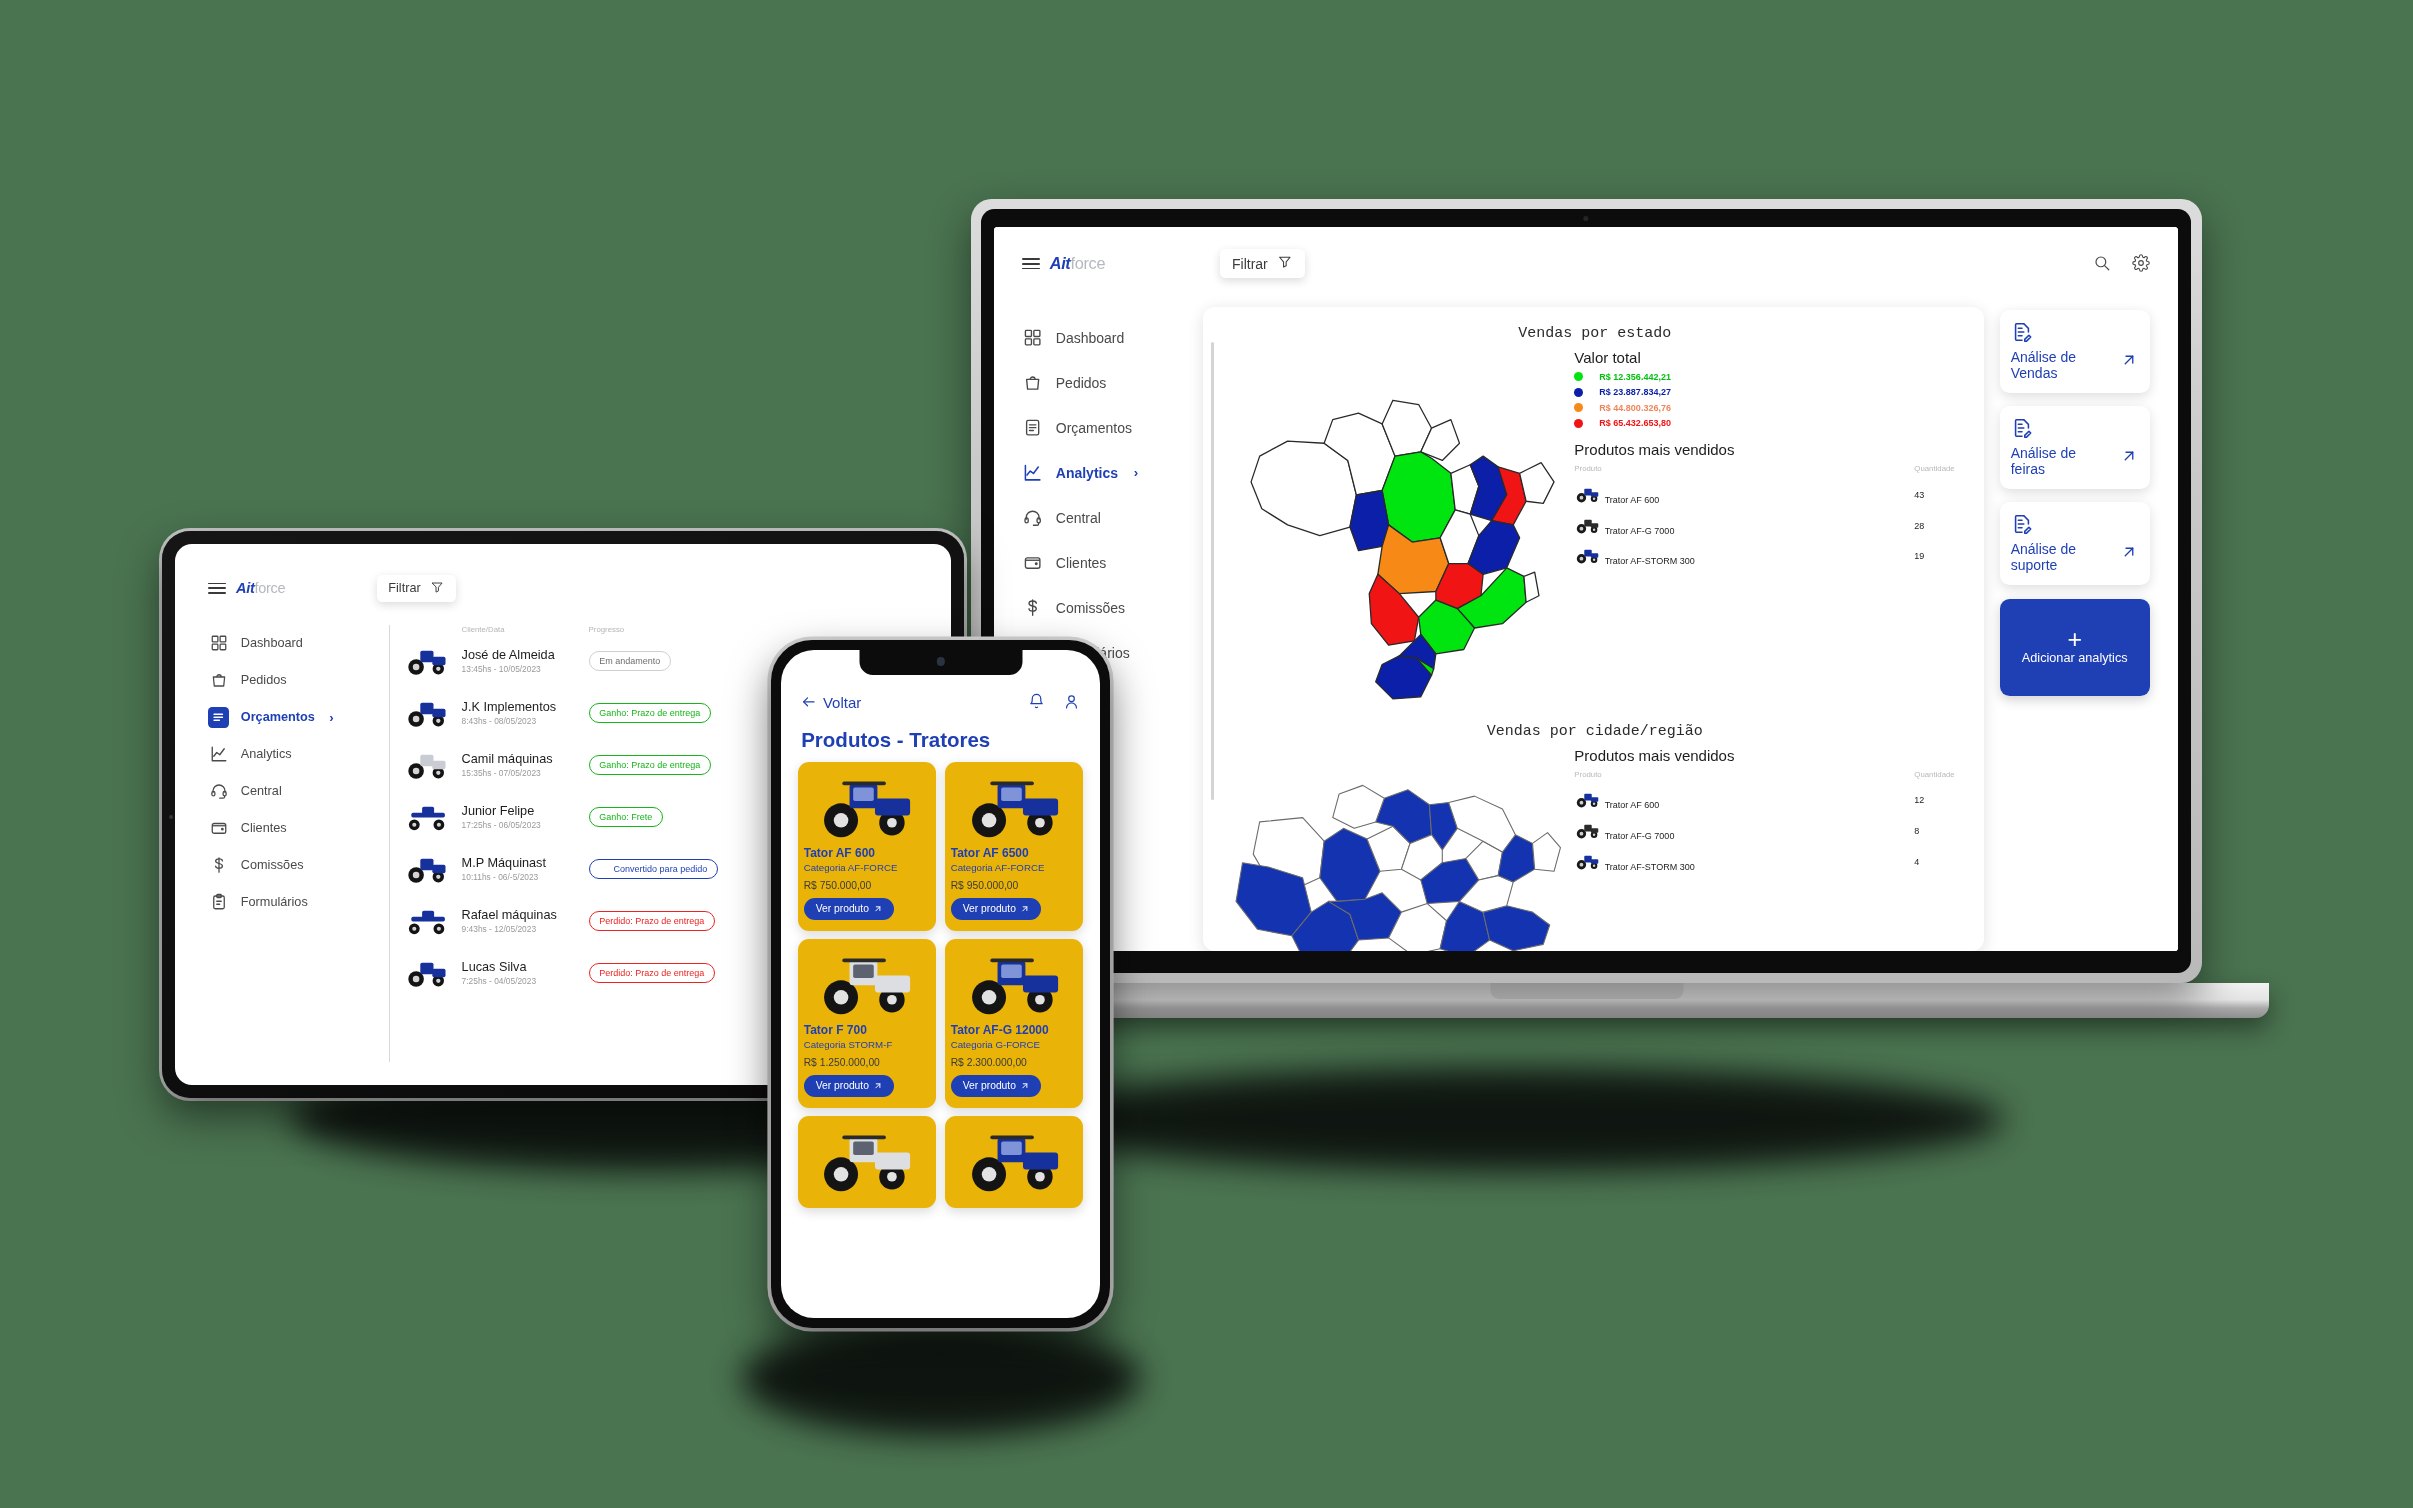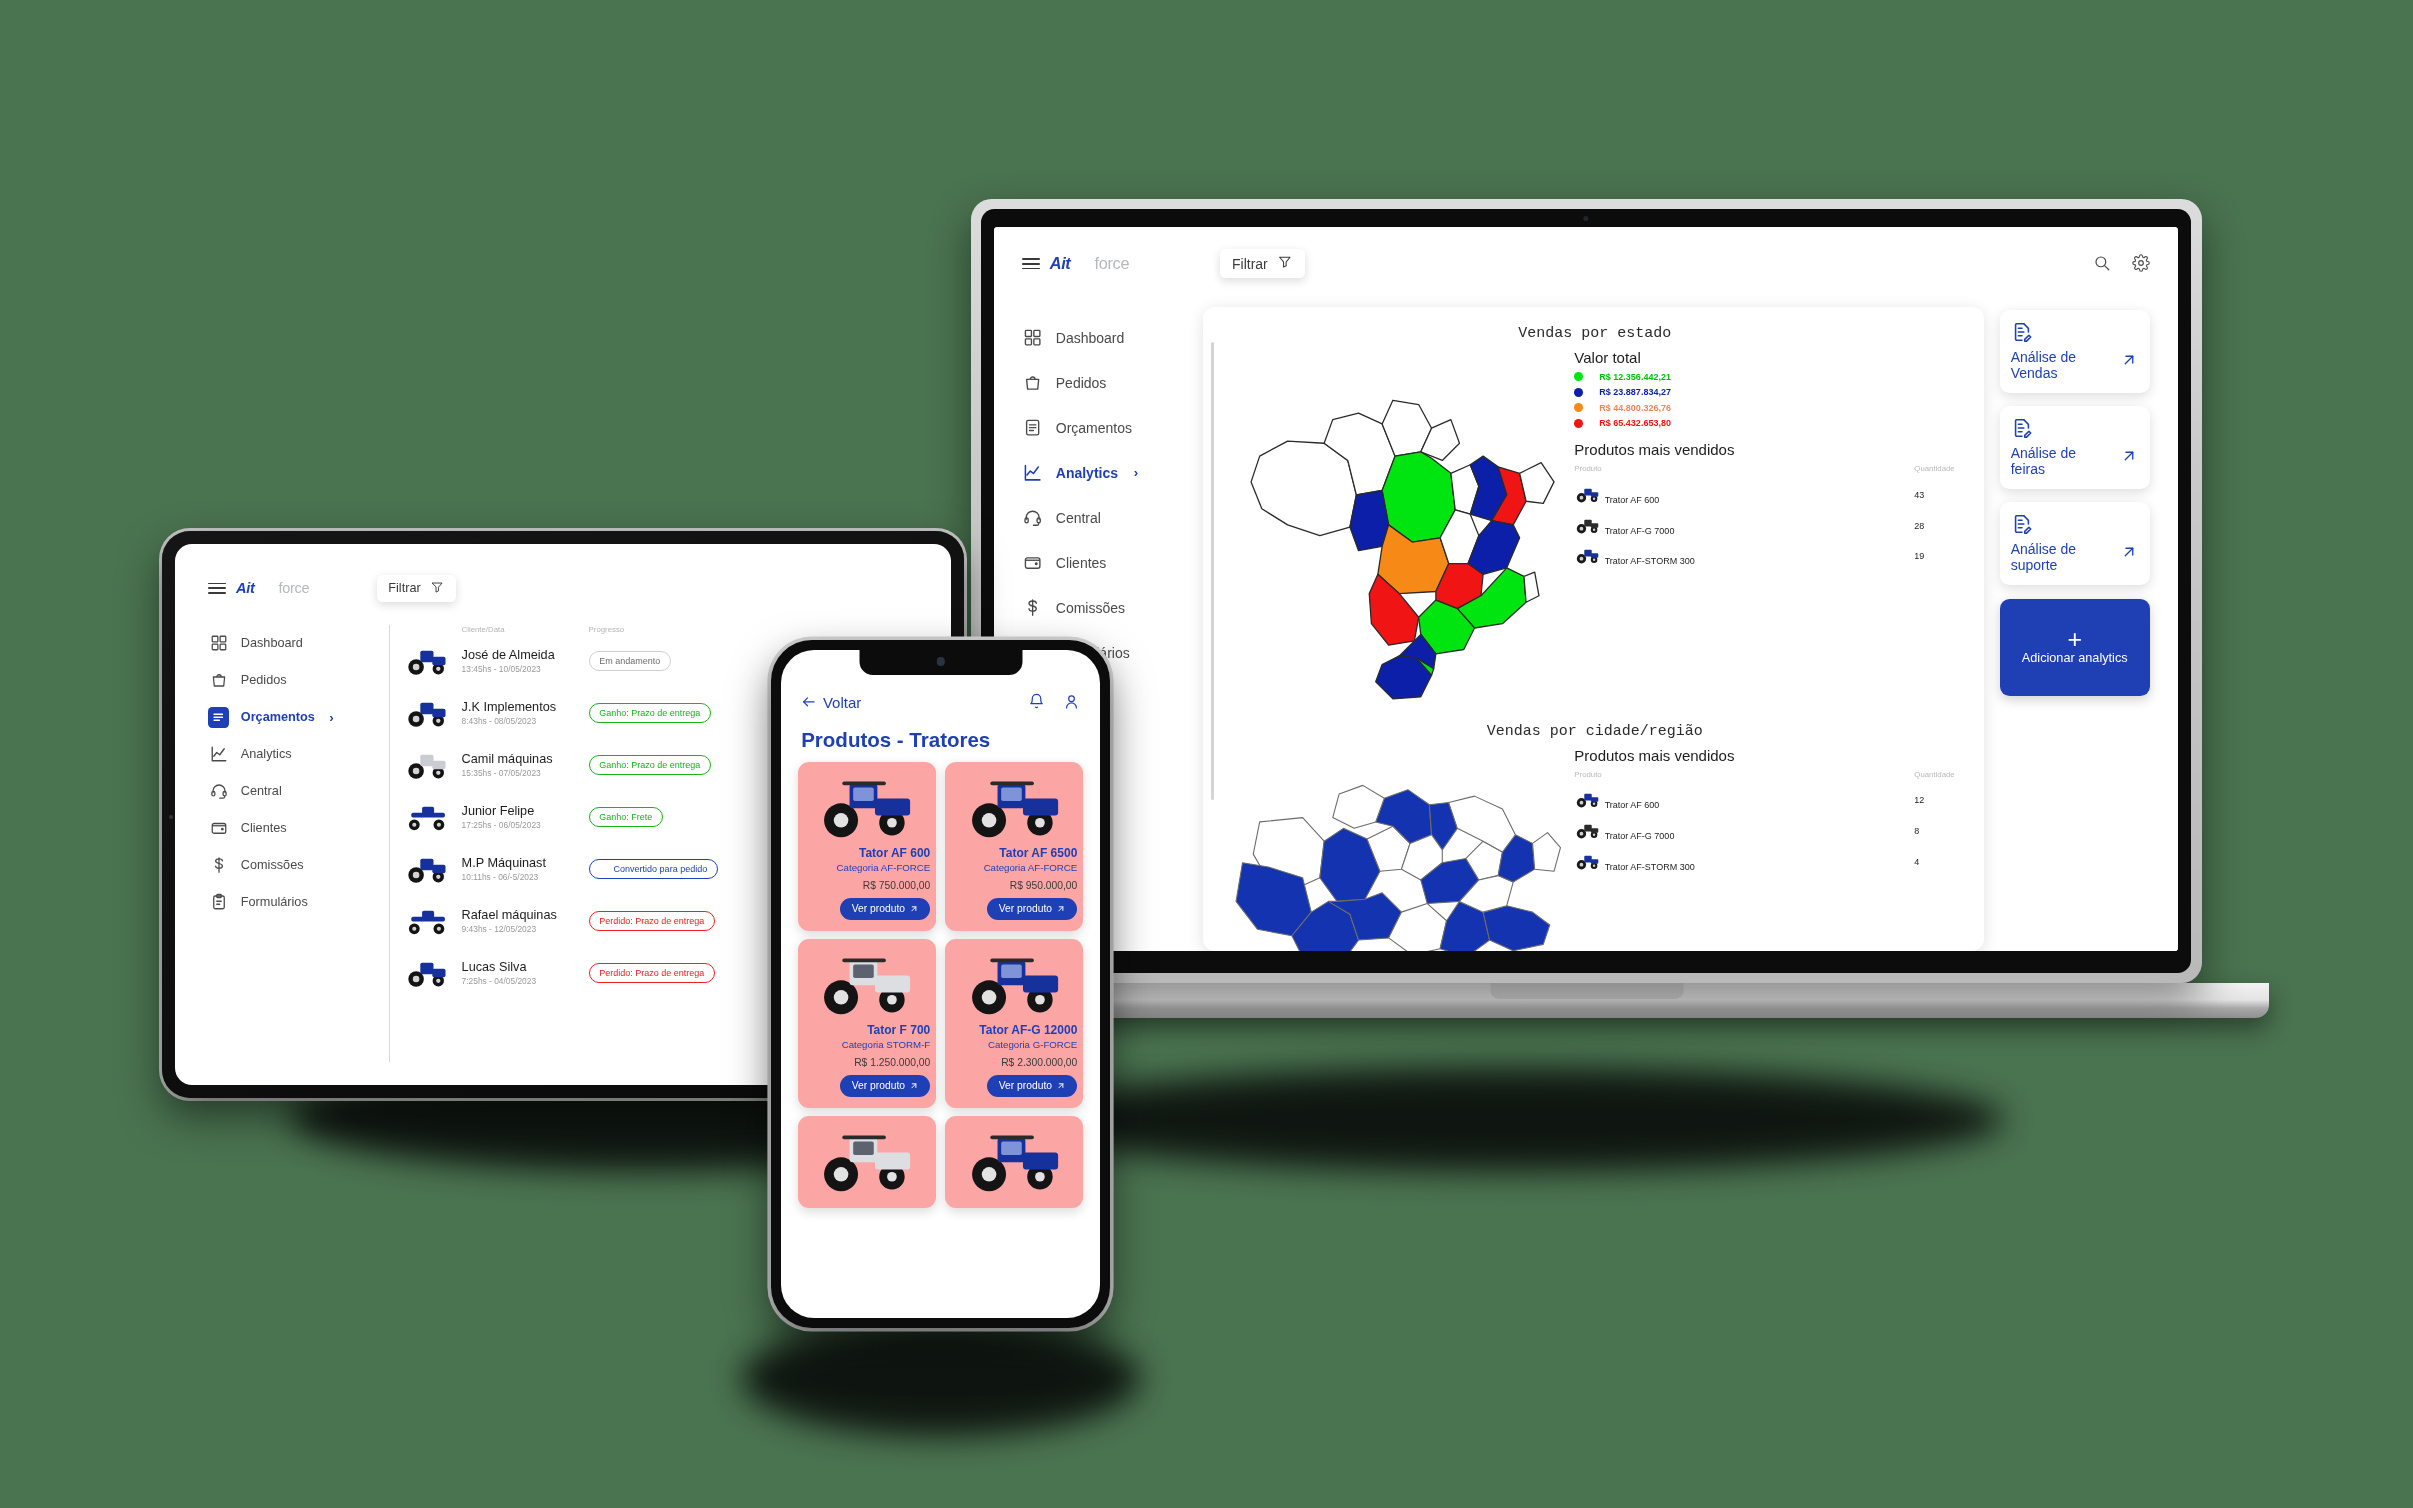--- a/index.html
+++ b/index.html
@@ -57,21 +57,21 @@
   }
 
   
   .app { position: relative; width: 100%; height: 100%; background: #fff; font-size: 8.4px; }
   .app-top { display: flex; align-items: center; height: 74px; padding: 0 28px; }
   .brand { display: flex; align-items: center; gap: 9.7px; width: 181px; }
   .burger { display: flex; flex-direction: column; gap: 3px; width: 18px; }
   .burger i { display: block; height: 1.8px; background: #3a3a3a; border-radius: 1.2px; }
   .logo-txt { font-size: 16.3px; font-weight: 700; letter-spacing: -0.3px; white-space: nowrap; }
   .logo-a { color: #1f3fb5; font-style: italic; font-weight: 800; }
-  .logo-f { color: #b5b8bd; font-weight: 500; font-style: normal; padding-left: 24px; }
+  .logo-f { color: #b5b8bd; font-weight: 500; font-style: normal; }
   .filter-btn {
     display: flex; align-items: center; gap: 9.7px;
     background: #fff; border-radius: 5.4px; padding: 5.4px 12px;
     box-shadow: 0 3px 9.7px rgba(0,0,0,.14);
     font-size: 14px; color: #3c3c3c; cursor: pointer; margin-left: 17px;
   }
   .app-top-right { margin-left: auto; display: flex; align-items: center; gap: 20.5px; }
 
   .app-body { display: flex; height: calc(100% - 74px); padding: 0 28px 0 28px; }
   .side { width: 181px; flex: 0 0 181px; padding-top: 14.5px; }
@@ -177,22 +177,22 @@
   }
   .ph-cam { position: absolute; left: 50%; transform: translateX(-50%); top: 7.8px; width: 8.4px; height: 8.4px; border-radius: 50%; background: #2a3340; z-index: 6; }
 
   .papp { padding: 36px 0 0 0; height: 100%; }
   .papp-top { display: flex; align-items: center; padding: 0 20.5px; height: 33px; }
   .back { display: flex; align-items: center; gap: 6px; color: #1f3fb5; font-size: 15px; cursor: pointer; }
   .papp-top-right { margin-left: auto; display: flex; gap: 18px; align-items: center; }
   .ptitle { color: #1f3fb5; font-size: 20.5px; font-weight: 700; padding: 9.7px 20.5px 6px; }
   .pgrid { display: grid; grid-template-columns: 1fr 1fr; gap: 8.4px; padding: 3.6px 17px 0; }
   .pcard {
-    background: #fca5a5; border-radius: 11px; box-shadow: 0 3.6px 11px rgba(0,0,0,.14);
-    padding: 9.7px 6px 11px; text-align: right; cursor: pointer;
+    background: #eab308; border-radius: 11px; box-shadow: 0 3.6px 11px rgba(0,0,0,.14);
+    padding: 9.7px 6px 11px; text-align: left; cursor: pointer;
   }
   .pcard .pimg { height: 71px; display: flex; align-items: center; justify-content: center; }
   .pcard .pimg svg { width: 109px; height: 68px; }
   .pname { color: #1f3fb5; font-size: 12px; font-weight: 700; margin-top: 3.6px; }
   .pcat  { color: #1f3fb5; font-size: 9.7px; margin-top: 1.8px; }
   .pprice{ color: #3a3a3a; font-size: 10.3px; margin: 6.6px 0 7.2px; }
   .pbtn {
     display: inline-flex; align-items: center; gap: 3.6px;
     background: #1f3fb5; color: #fff; border-radius: 603px;
     padding: 5.4px 12px; font-size: 10.3px; cursor: pointer;

